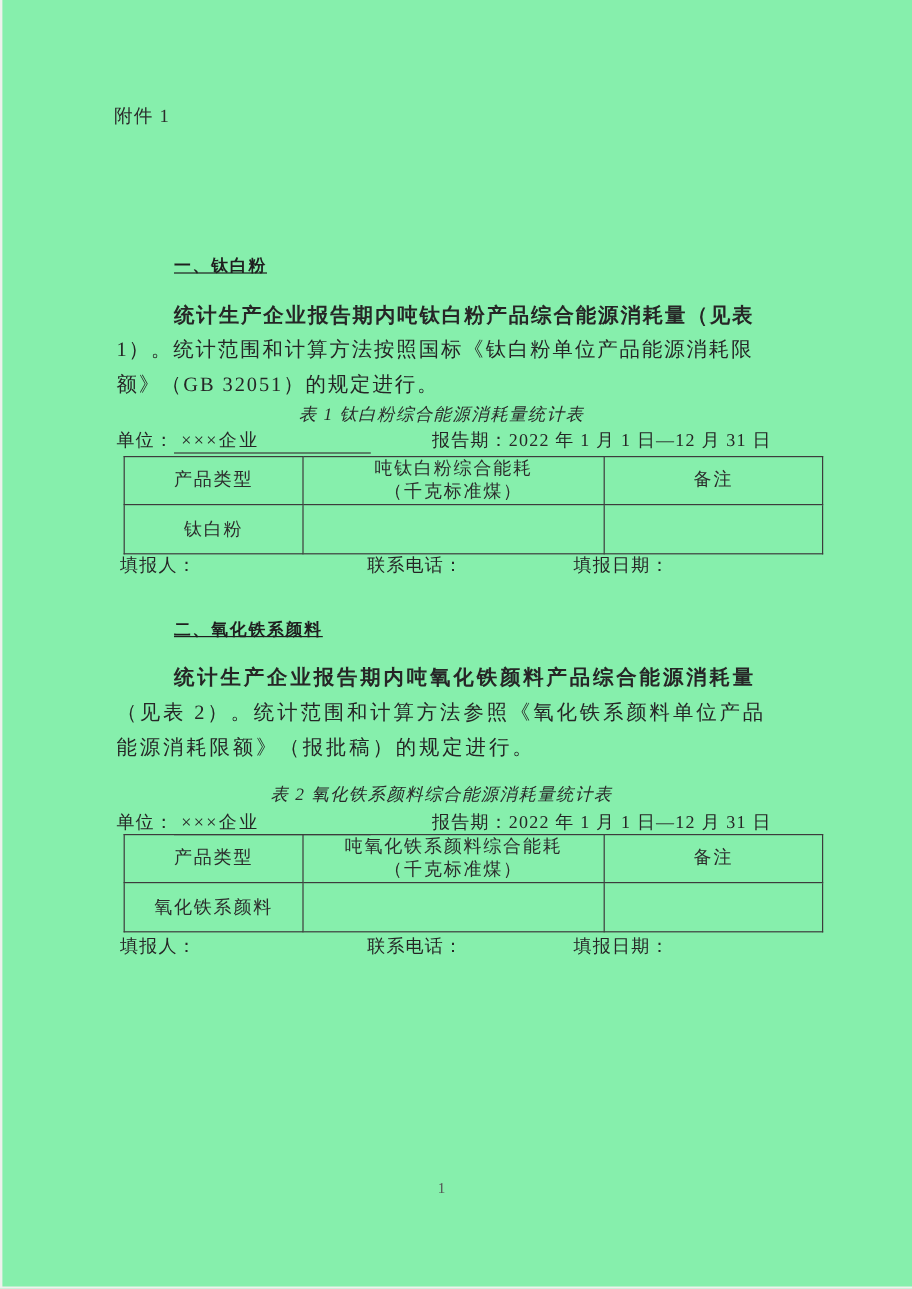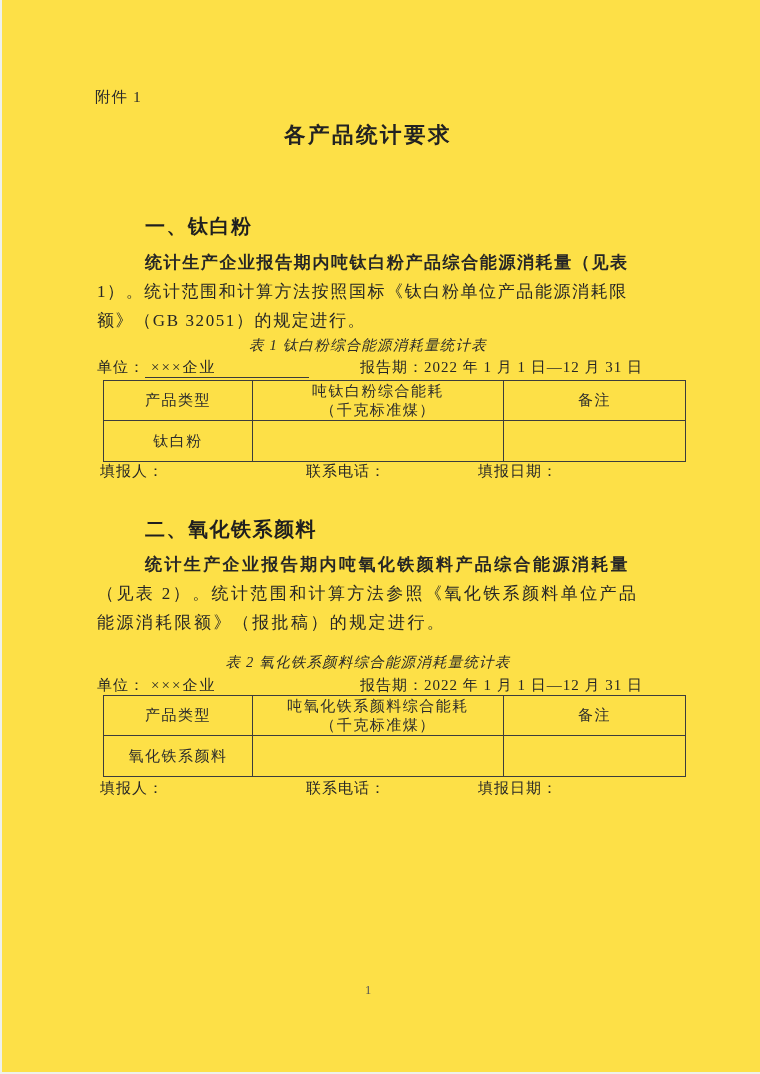--- a/index.html
+++ b/index.html
@@ -1,42 +1,43 @@
 <!DOCTYPE html>
 <html><head>
 <meta charset="utf-8">
 <style>
   html,body{margin:0;padding:0;background:#e9e9e9;}
   .page{
     position:relative;
     width:760px;height:1074px;
     margin:0 auto;
-    background:#fde047;
+    background:#86efac;
     font-family:"Liberation Serif","DejaVu Serif",serif;
     color:#2b2b2b;
     overflow:hidden;
     box-shadow:inset 2px -2px 0 #eef1ec;
   }
   .abs{position:absolute;white-space:nowrap;}
   .attachment{
     left:95px;top:87px;
     font-size:15.5px;letter-spacing:1px;
   }
   .doc-title{
     left:0;width:736px;top:120px;
     text-align:center;
     font-family:"Liberation Sans","DejaVu Sans",sans-serif;
     font-weight:bold;font-size:21.5px;letter-spacing:2.5px;
     color:#222;
   }
   .sec-heading{
     left:145px;
     font-family:"Liberation Sans","DejaVu Sans",sans-serif;
-    font-weight:bold;font-size:20px;letter-spacing:1.5px;
+    font-weight:bold;font-size:14px;letter-spacing:1.5px;
     color:#1f1f1f;
+    text-decoration:underline;
   }
   .para{left:97px;line-height:29px;font-size:17px;color:#262626;}
   .para div{white-space:nowrap;}
   .para .indent{padding-left:48px;font-weight:bold;}
   .para-1{letter-spacing:1.6px;}
   .para-2{letter-spacing:2.4px;}
   .tbl-caption{
     left:0;width:736px;text-align:center;
     font-size:14.5px;letter-spacing:1.2px;color:#2a2a2a;font-style:italic;
   }
@@ -69,21 +70,20 @@
     left:0;width:736px;text-align:center;
     font-size:12.5px;color:#555;
   }
 </style>
 </head>
 <body>
 
 <div class="page">
 
   <div class="abs attachment">附件 1</div>
-  <div class="abs doc-title">各产品统计要求</div>
 
   <div class="abs sec-heading" style="top:213px;">一、钛白粉</div>
 
   <div class="abs para para-1" style="top:248px;">
     <div class="indent">统计生产企业报告期内吨钛白粉产品综合能源消耗量（见表</div>
     <div>1）。统计范围和计算方法按照国标《钛白粉单位产品能源消耗限</div>
     <div>额》（GB 32051）的规定进行。</div>
   </div>
 
   <div class="abs tbl-caption" style="top:336px;">表 1 钛白粉综合能源消耗量统计表</div>

